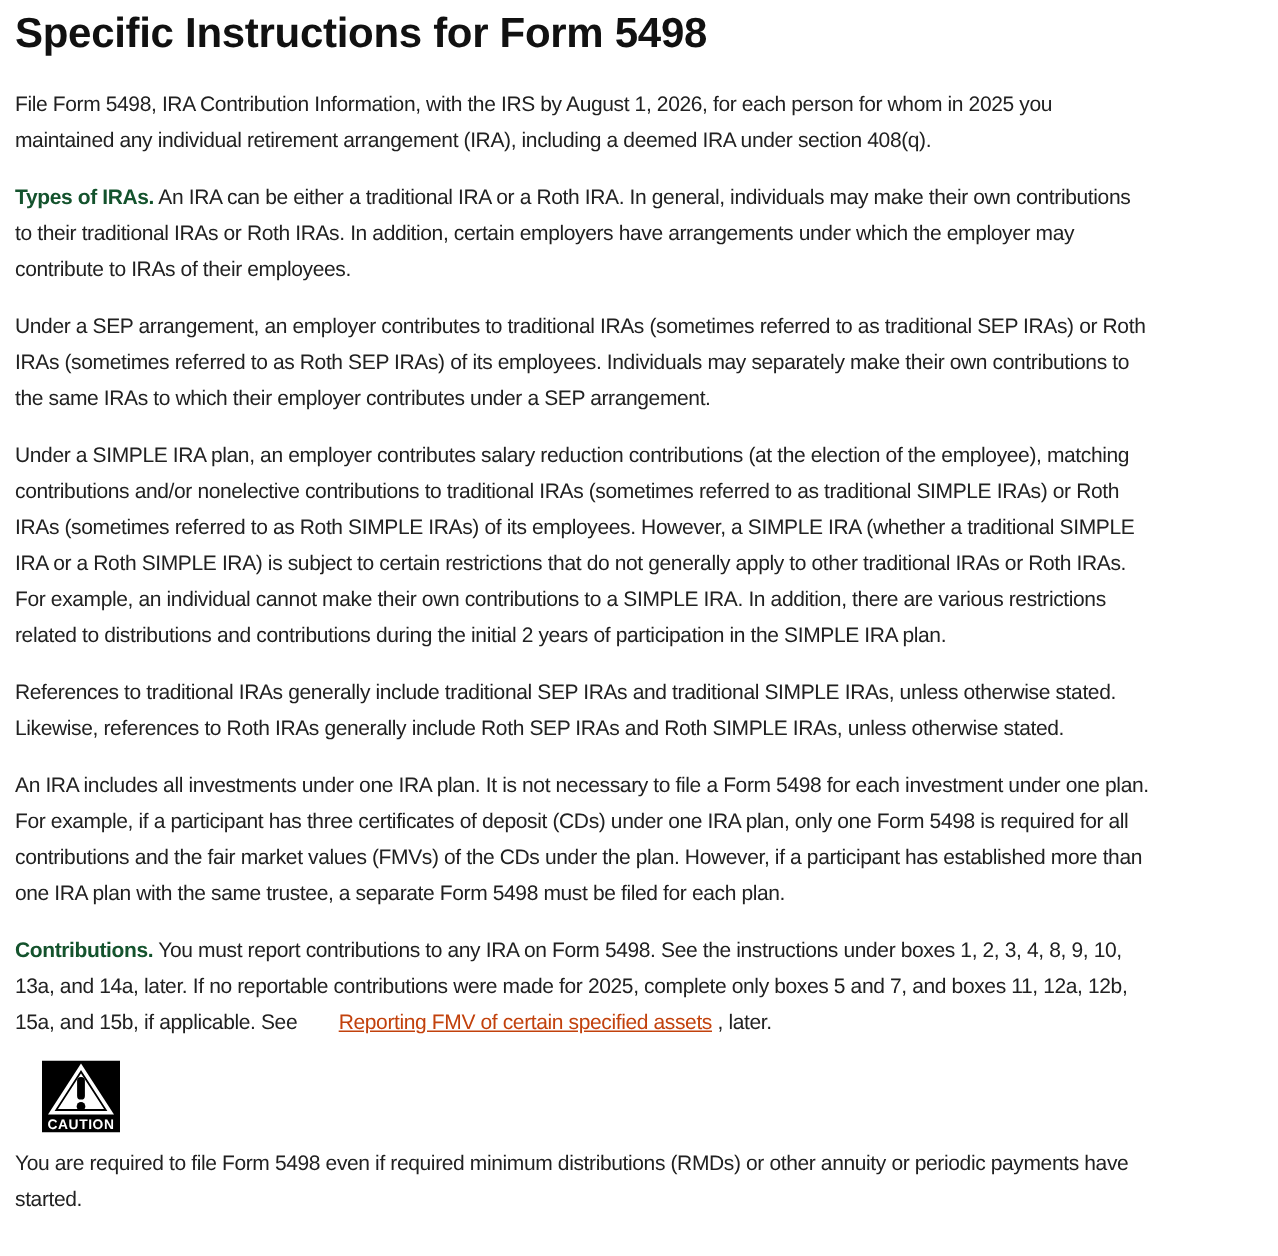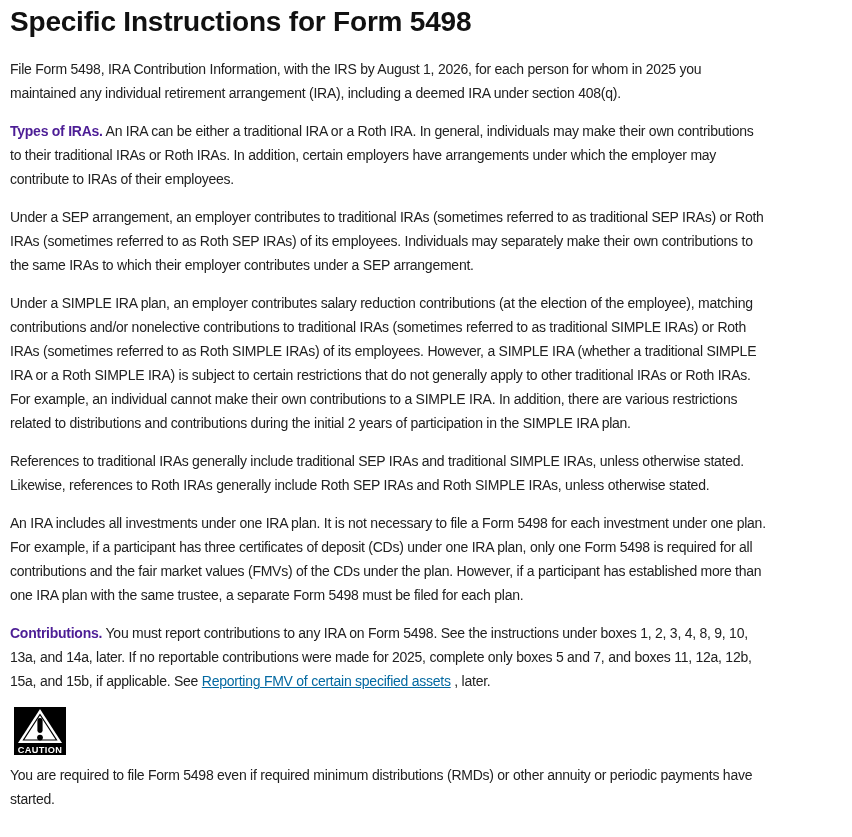--- a/index.html
+++ b/index.html
@@ -27,28 +27,29 @@
   }
   p.para {
     font-size: 14px;
     line-height: 24px;
     letter-spacing: -0.25px;
     margin: 0 0 14px 0;
     color: #212121;
   }
   p.para b.lead {
     font-weight: 700;
-    color: #4c1d95;
+    color: #14532d;
   }
   a.doc-link {
-    color: #0369a1;
+    color: #c2410c;
     cursor: pointer;
+    margin-left: 24px;
   }
   .caution-wrap {
-    margin: 8px 0 8px 4px;
+    margin: 8px 0 8px 18px;
   }
   .caution-icon {
     display: block;
     width: 52px;
     height: 48px;
   }
   p.para.last {
     margin-bottom: 0;
   }
 </style>

